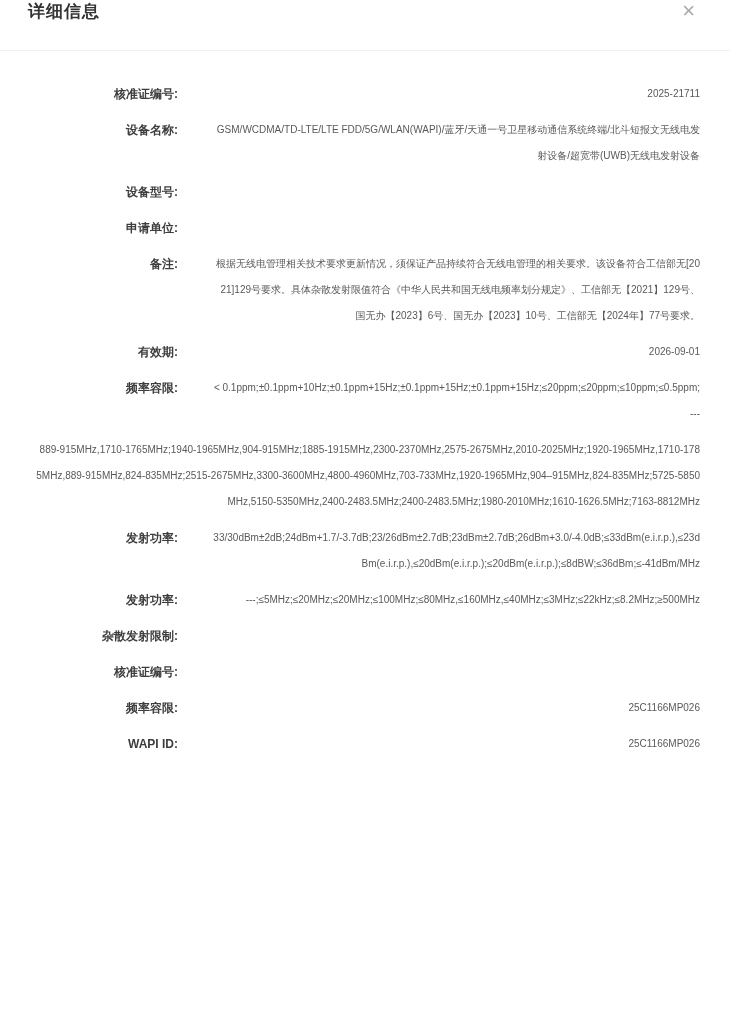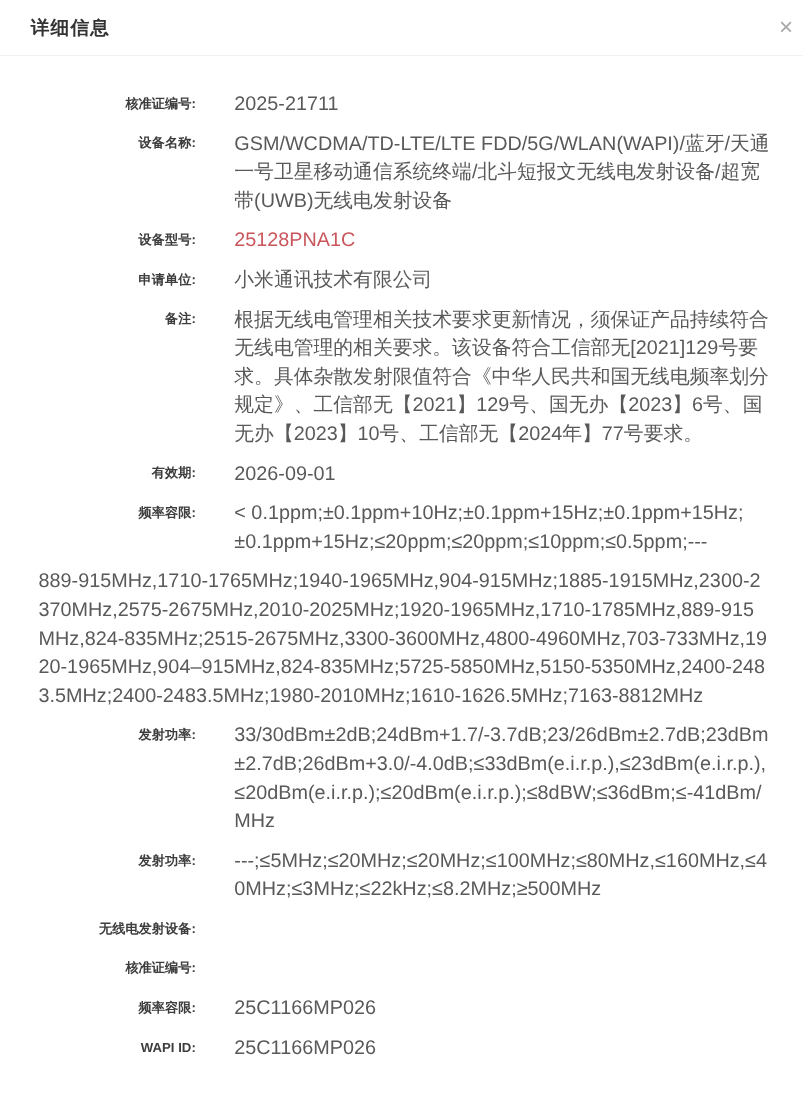--- a/index.html
+++ b/index.html
@@ -11,23 +11,22 @@
   .page {
     position: relative;
     width: 730px;
     min-height: 1012px;
     background: #ffffff;
     overflow: hidden;
   }
   .modal-header {
     display: flex;
     justify-content: space-between;
-    align-items: center;
     height: 51px;
-    padding: 0 9px 0 28px;
+    padding: 0 35px 0 28px;
     border-bottom: 1px solid #f0f0f0;
   }
   .title {
     font-size: 17px;
     font-weight: bold;
     color: #333333;
     letter-spacing: 1px;
   }
   .close-btn {
     font-size: 22px;
@@ -46,23 +45,24 @@
     text-align: right;
     font-weight: bold;
     color: #3d3d3d;
     font-size: 12px;
     line-height: 26px;
   }
   .value {
     margin-left: 35px;
     flex: 1;
     color: #595959;
-    font-size: 18px;
+    font-size: 10px;
     line-height: 26px;
     word-break: break-all;
+    text-align: right;
   }
   .value.red { color: var(--model-red, #c9575d); }
 </style>
 </head>
 <body>
 
 <div class="page">
 
   <div class="modal-header">
     <div class="title">详细信息</div>
@@ -76,26 +76,24 @@
       <div class="value">2025-21711</div>
     </div>
 
     <div class="row">
       <div class="label">设备名称:</div>
       <div class="value">GSM/WCDMA/TD-LTE/LTE FDD/5G/WLAN(WAPI)/蓝牙/天通一号卫星移动通信系统终端/北斗短报文无线电发射设备/超宽带(UWB)无线电发射设备</div>
     </div>
 
     <div class="row">
       <div class="label">设备型号:</div>
-      <div class="value red">25128PNA1C</div>
     </div>
 
     <div class="row">
       <div class="label">申请单位:</div>
-      <div class="value">小米通讯技术有限公司</div>
     </div>
 
     <div class="row">
       <div class="label">备注:</div>
       <div class="value">根据无线电管理相关技术要求更新情况，须保证产品持续符合无线电管理的相关要求。该设备符合工信部无[2021]129号要求。具体杂散发射限值符合《中华人民共和国无线电频率划分规定》、工信部无【2021】129号、国无办【2023】6号、国无办【2023】10号、工信部无【2024年】77号要求。</div>
     </div>
 
     <div class="row">
       <div class="label">有效期:</div>
       <div class="value">2026-09-01</div>
@@ -114,21 +112,21 @@
       <div class="label">发射功率:</div>
       <div class="value">33/30dBm±2dB;24dBm+1.7/-3.7dB;23/26dBm±2.7dB;23dBm±2.7dB;26dBm+3.0/-4.0dB;≤33dBm(e.i.r.p.),≤23dBm(e.i.r.p.),≤20dBm(e.i.r.p.);≤20dBm(e.i.r.p.);≤8dBW;≤36dBm;≤-41dBm/MHz</div>
     </div>
 
     <div class="row">
       <div class="label">发射功率:</div>
       <div class="value">---;≤5MHz;≤20MHz;≤20MHz;≤100MHz;≤80MHz,≤160MHz,≤40MHz;≤3MHz;≤22kHz;≤8.2MHz;≥500MHz</div>
     </div>
 
     <div class="row">
-      <div class="label">无线电发射设备:</div>
+      <div class="label">杂散发射限制:</div>
     </div>
 
     <div class="row">
       <div class="label">核准证编号:</div>
     </div>
 
     <div class="row">
       <div class="label">频率容限:</div>
       <div class="value">25C1166MP026</div>
     </div>

